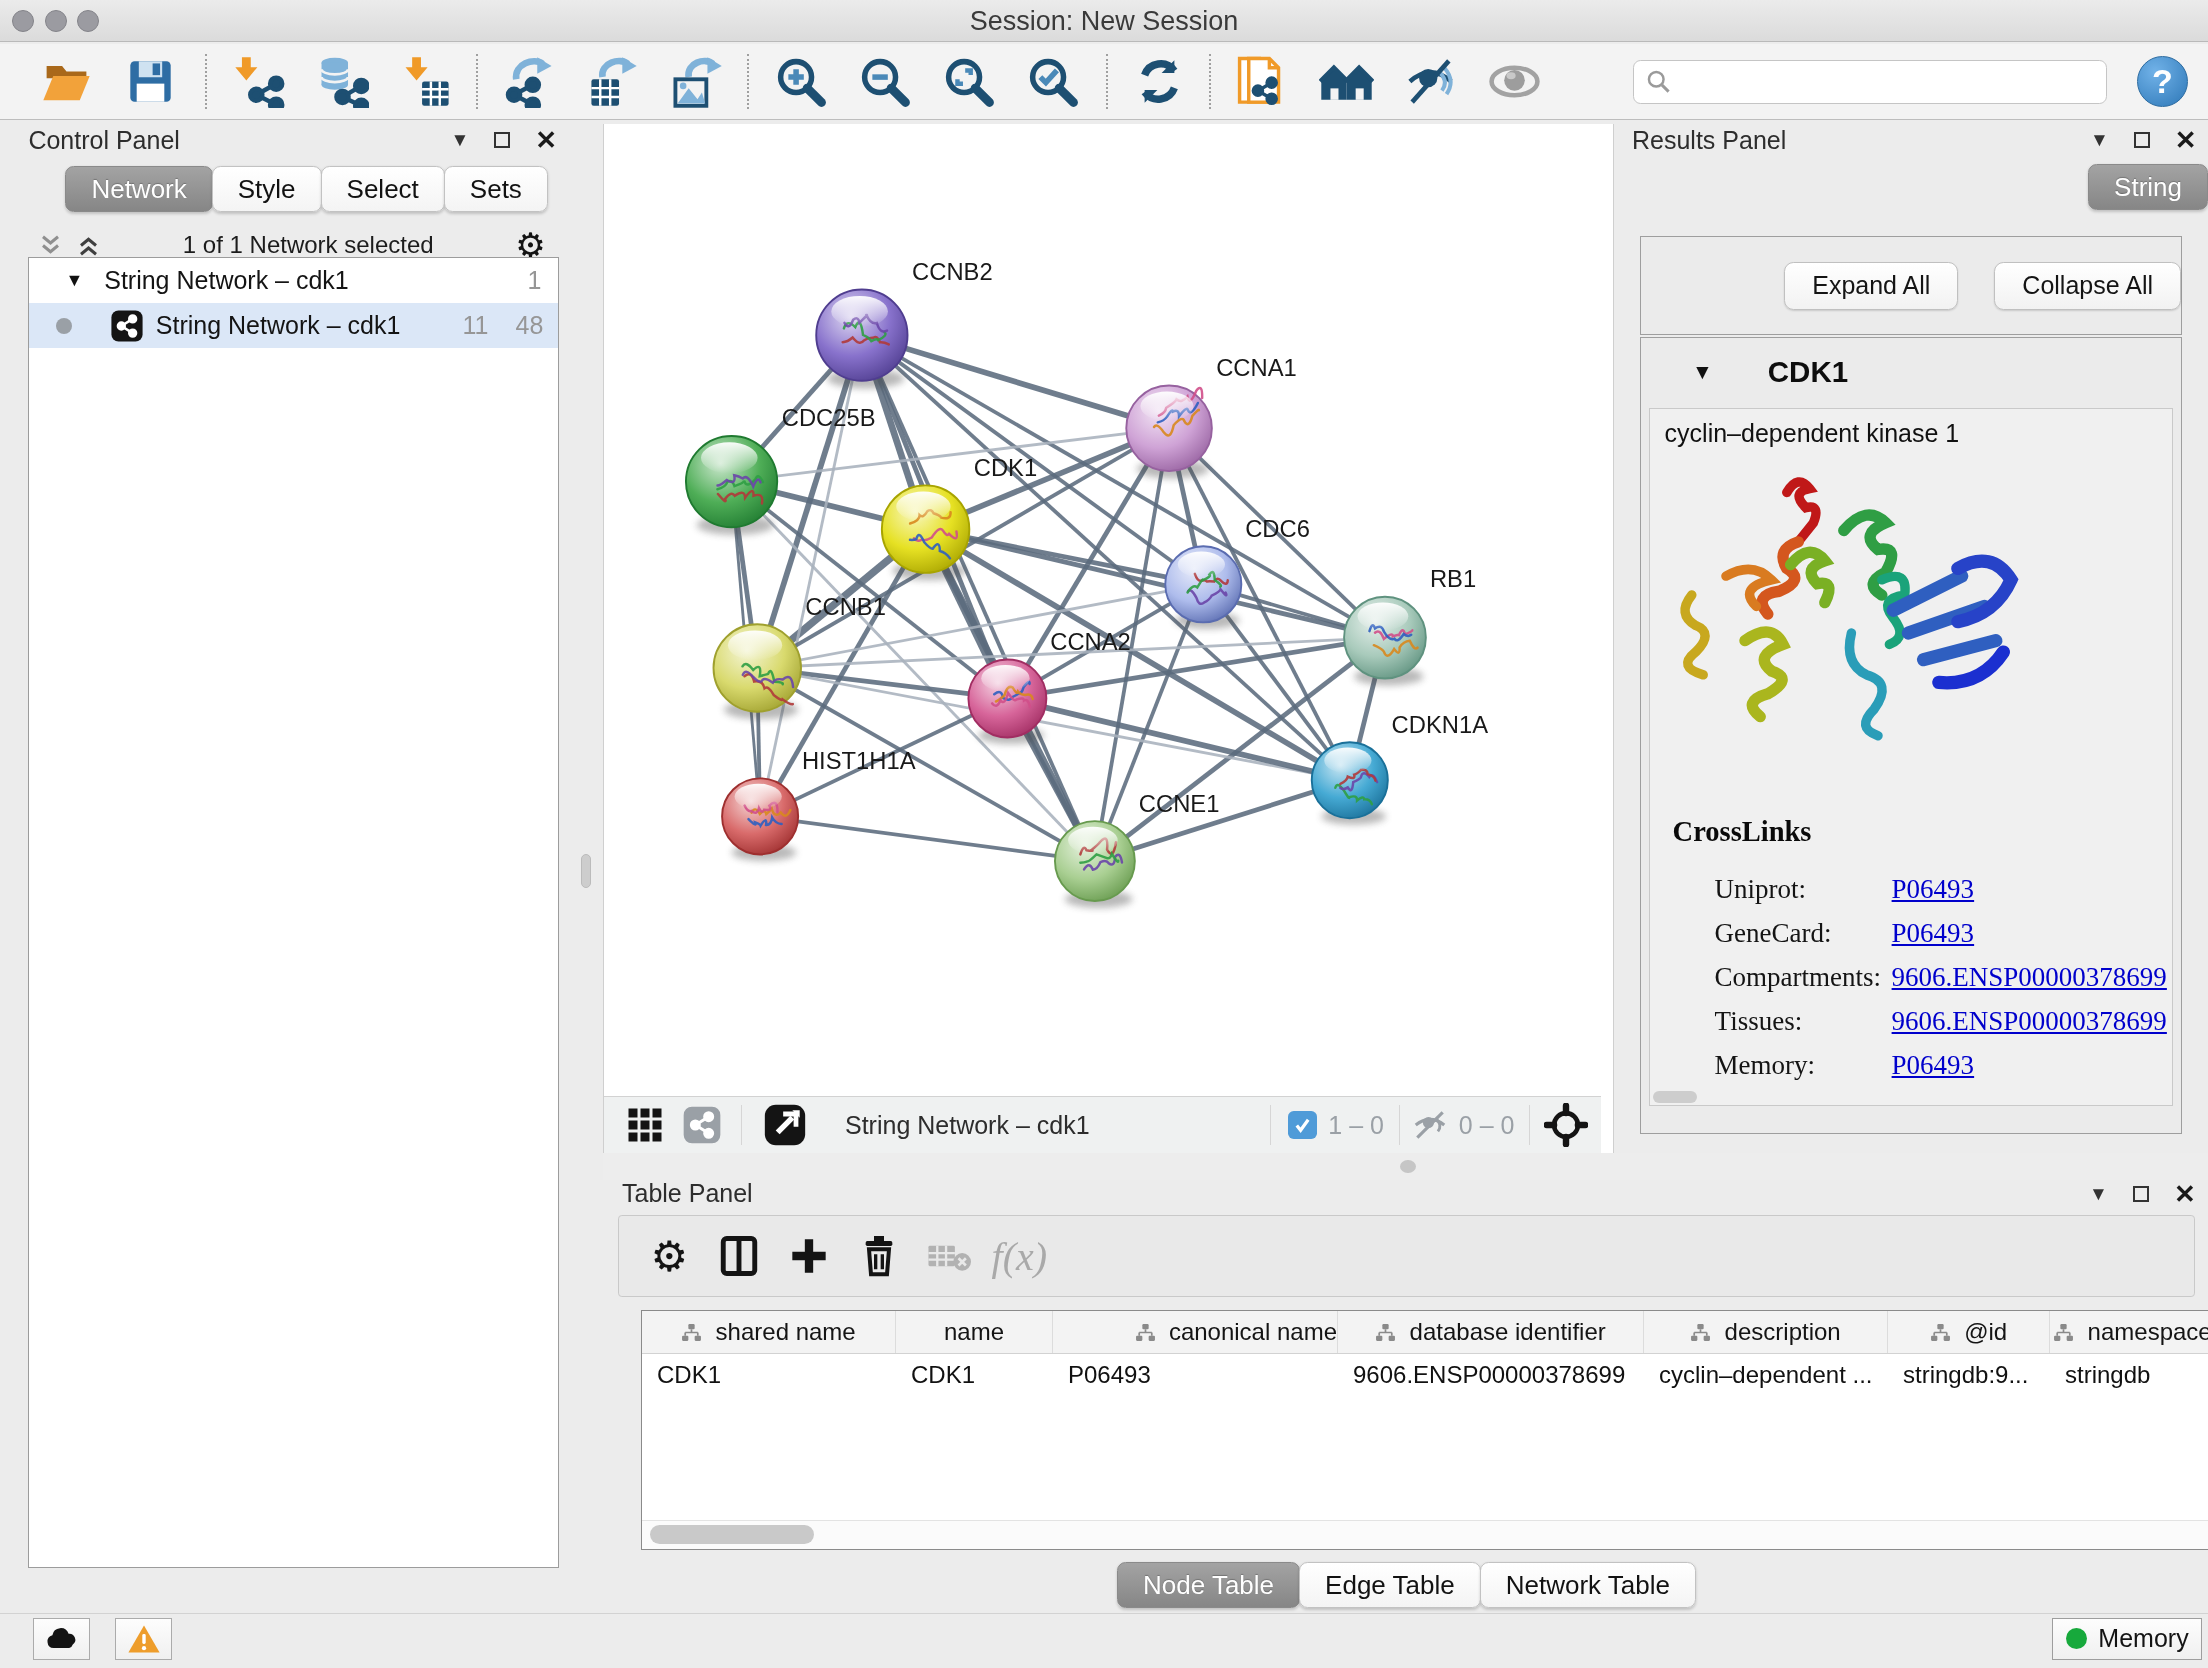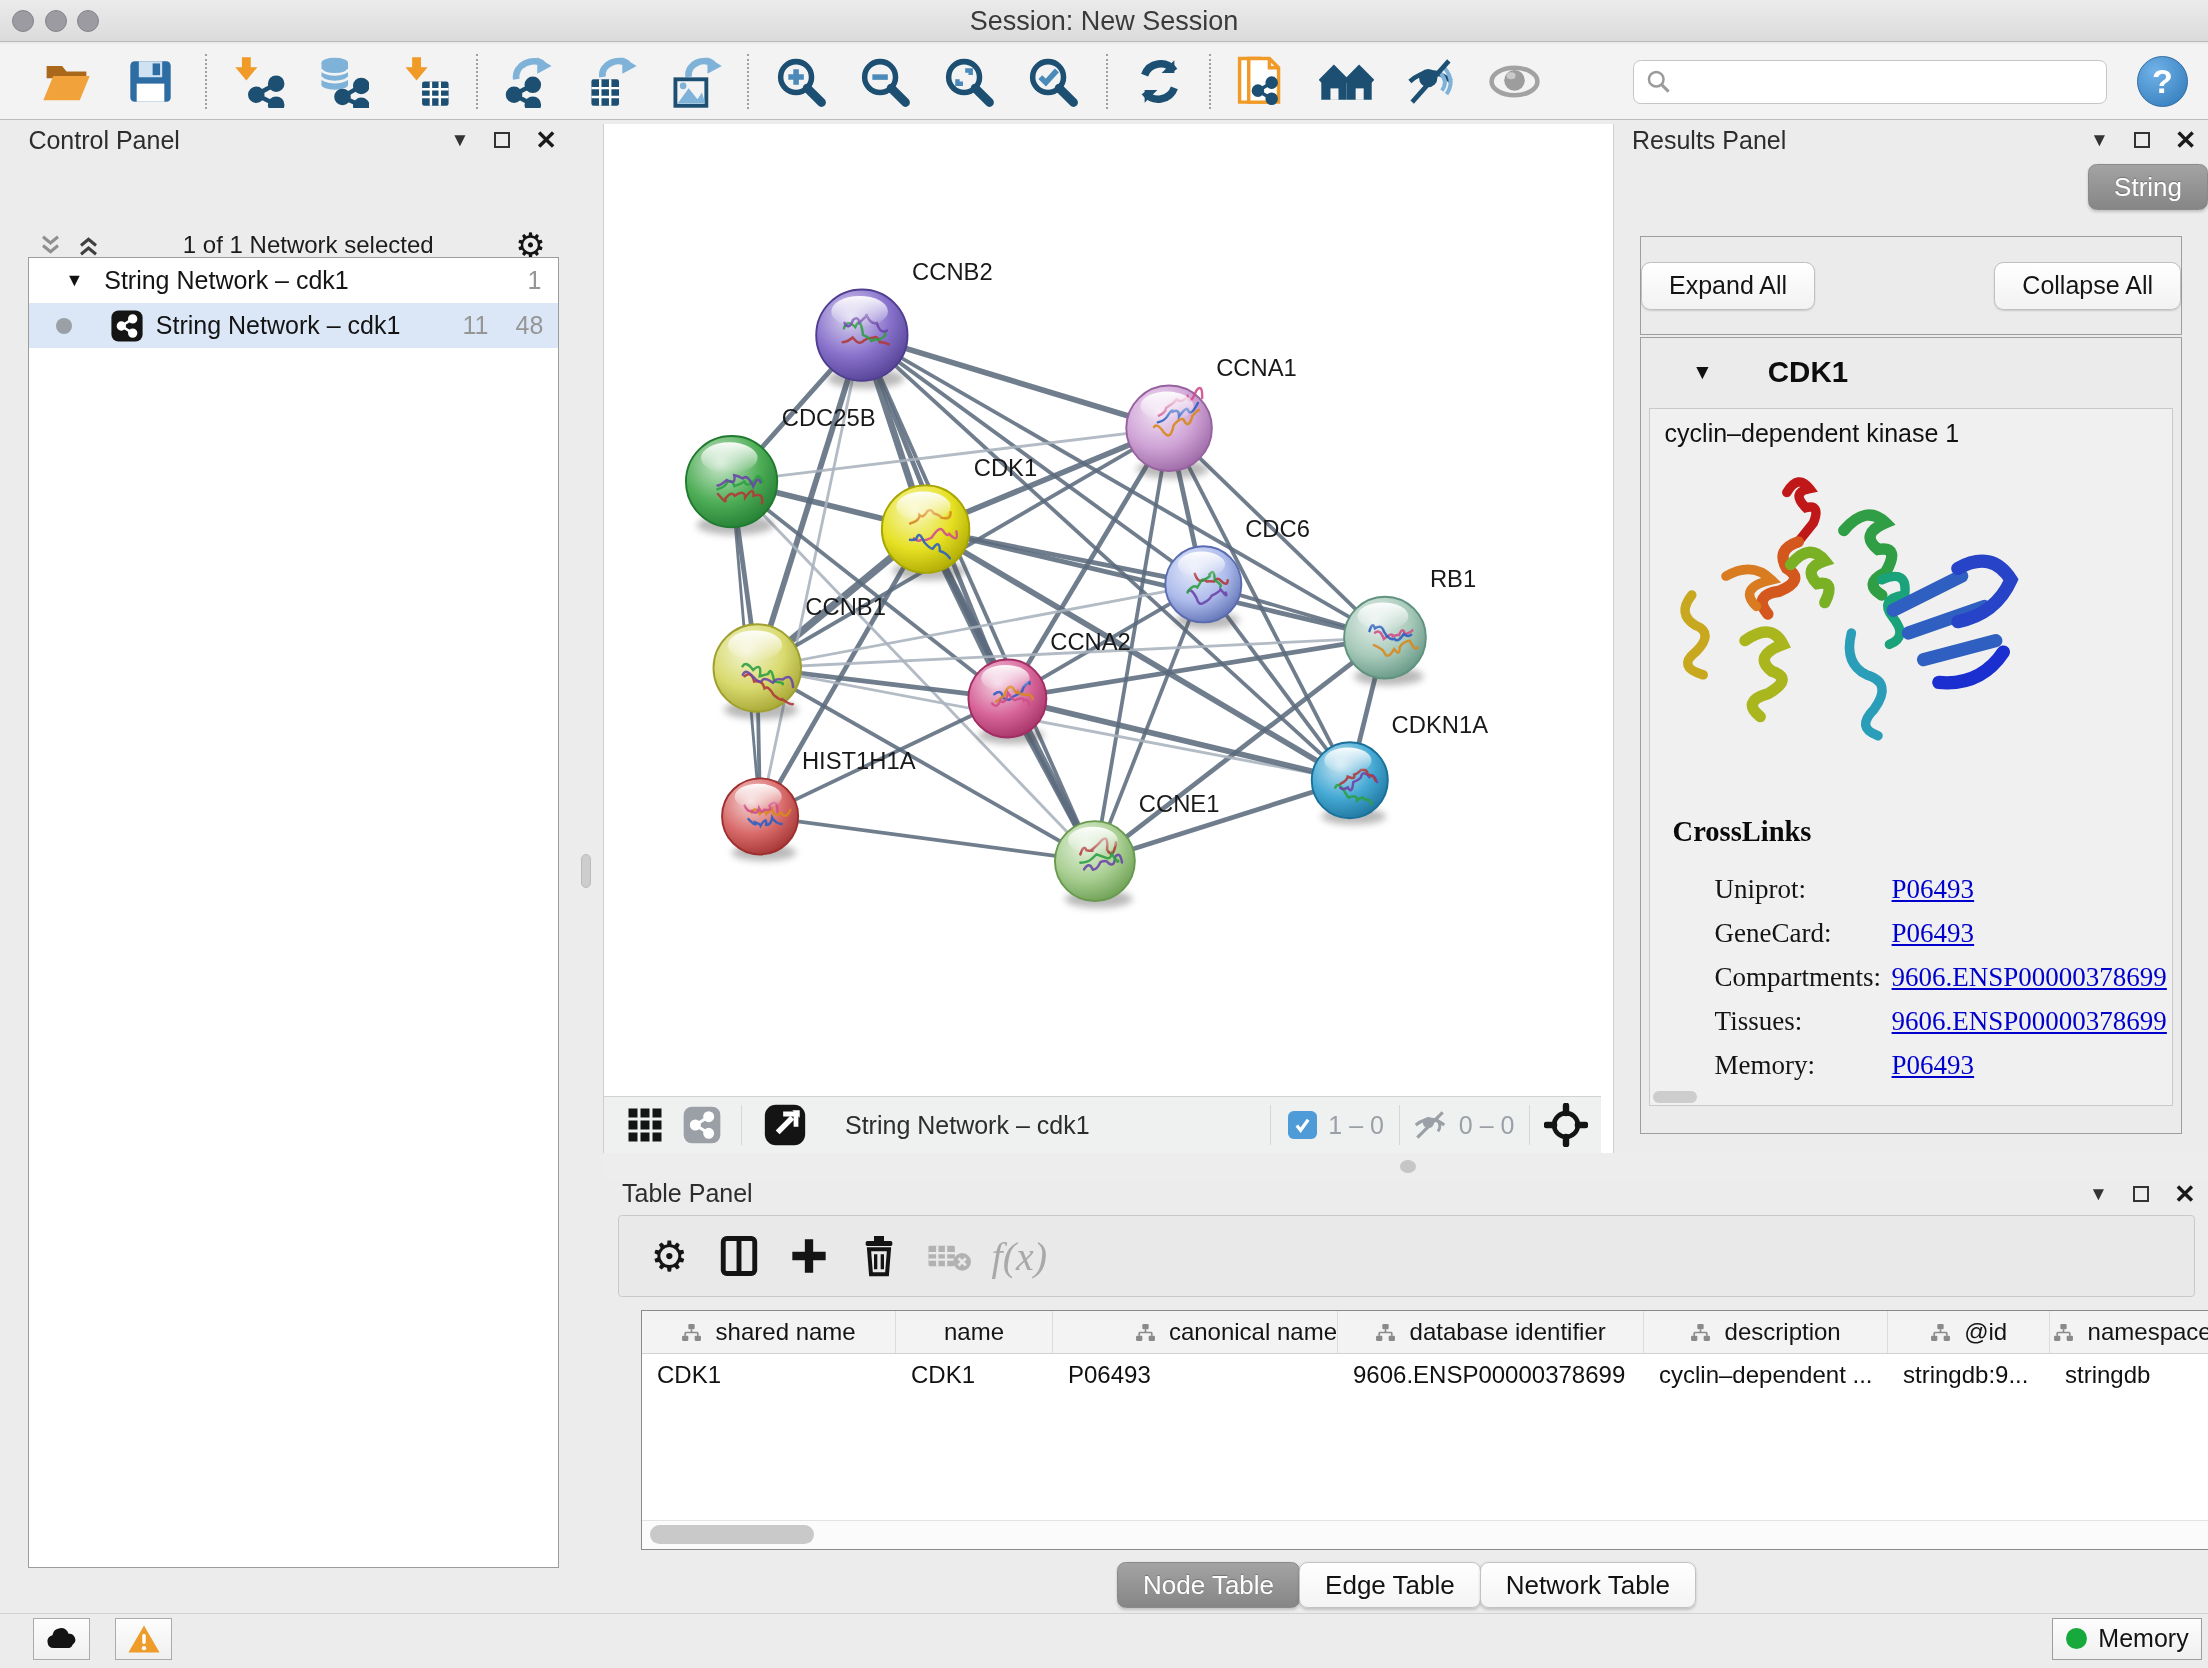--- a/index.html
+++ b/index.html
@@ -261,20 +261,26 @@
   <div class="abs" id="control-panel">
     <div id="control-header">
       <span class="panel-title">Control Panel</span>
       <span style="flex:1"></span>
       <span class="ph-icons">
         <span class="ic-collapse">▼</span>
         <span class="ic-float"></span>
         <span class="ic-close">✕</span>
       </span>
     </div>
+    <div id="control-tabs">
+        <div class="tab selected">Network</div>
+        <div class="tab">Style</div>
+        <div class="tab">Select</div>
+        <div class="tab">Sets</div>
+      </div>
     <div id="net-status-row">
       <svg width="25" height="25" viewBox="0 0 20 20" style="margin-left:9.5px">
           <path d="M4 3 l6 5 6 -5 M4 10 l6 5 6 -5" stroke="#8f8f8f" stroke-width="2.4" fill="none"></path>
         </svg>
       <svg width="25" height="25" viewBox="0 0 20 20" style="margin-left:13.3px">
           <path d="M4 17 l6 -5 6 5 M4 10 l6 -5 6 5" stroke="#3f3f3f" stroke-width="2.4" fill="none"></path>
         </svg>
       <span style="flex:1;text-align:center;font-size:24px;color:#1c1c1c">1 of 1 Network selected</span>
       <span style="font-size:34px;color:#141414;margin-right:7.6px">⚙</span>
     </div>
@@ -597,21 +603,21 @@
       <span style="flex:1"></span>
       <span class="ph-icons">
         <span class="ic-collapse">▼</span>
         <span class="ic-float"></span>
         <span class="ic-close">✕</span>
       </span>
     </div>
     <div style="position:absolute;left:0;right:0;top:40px;display:flex;justify-content:flex-end">
       <div class="tab selected">String</div>
     </div>
-    <div class="rbox" style="top:112px;height:99px;display:flex;align-items:center;justify-content:space-between;gap:36px">
+    <div class="rbox" style="top:112px;height:99px;display:flex;align-items:center;justify-content:flex-end;gap:36px">
       <div class="r-btn">Expand All</div>
       <div class="r-btn">Collapse All</div>
     </div>
     <div class="rbox" style="top:213px;height:797px">
       <div id="entry-header">
         <span style="margin-left:51px;font-size:21px;color:#111">▼</span>
         <span style="margin-left:55px;font-size:29.5px;font-weight:bold;color:#0d0d0d">CDK1</span>
       </div>
       <div id="entry-content">
         <div style="padding:9.5px 0 0 15px;font-size:25px;color:#111">cyclin–dependent kinase 1</div>

